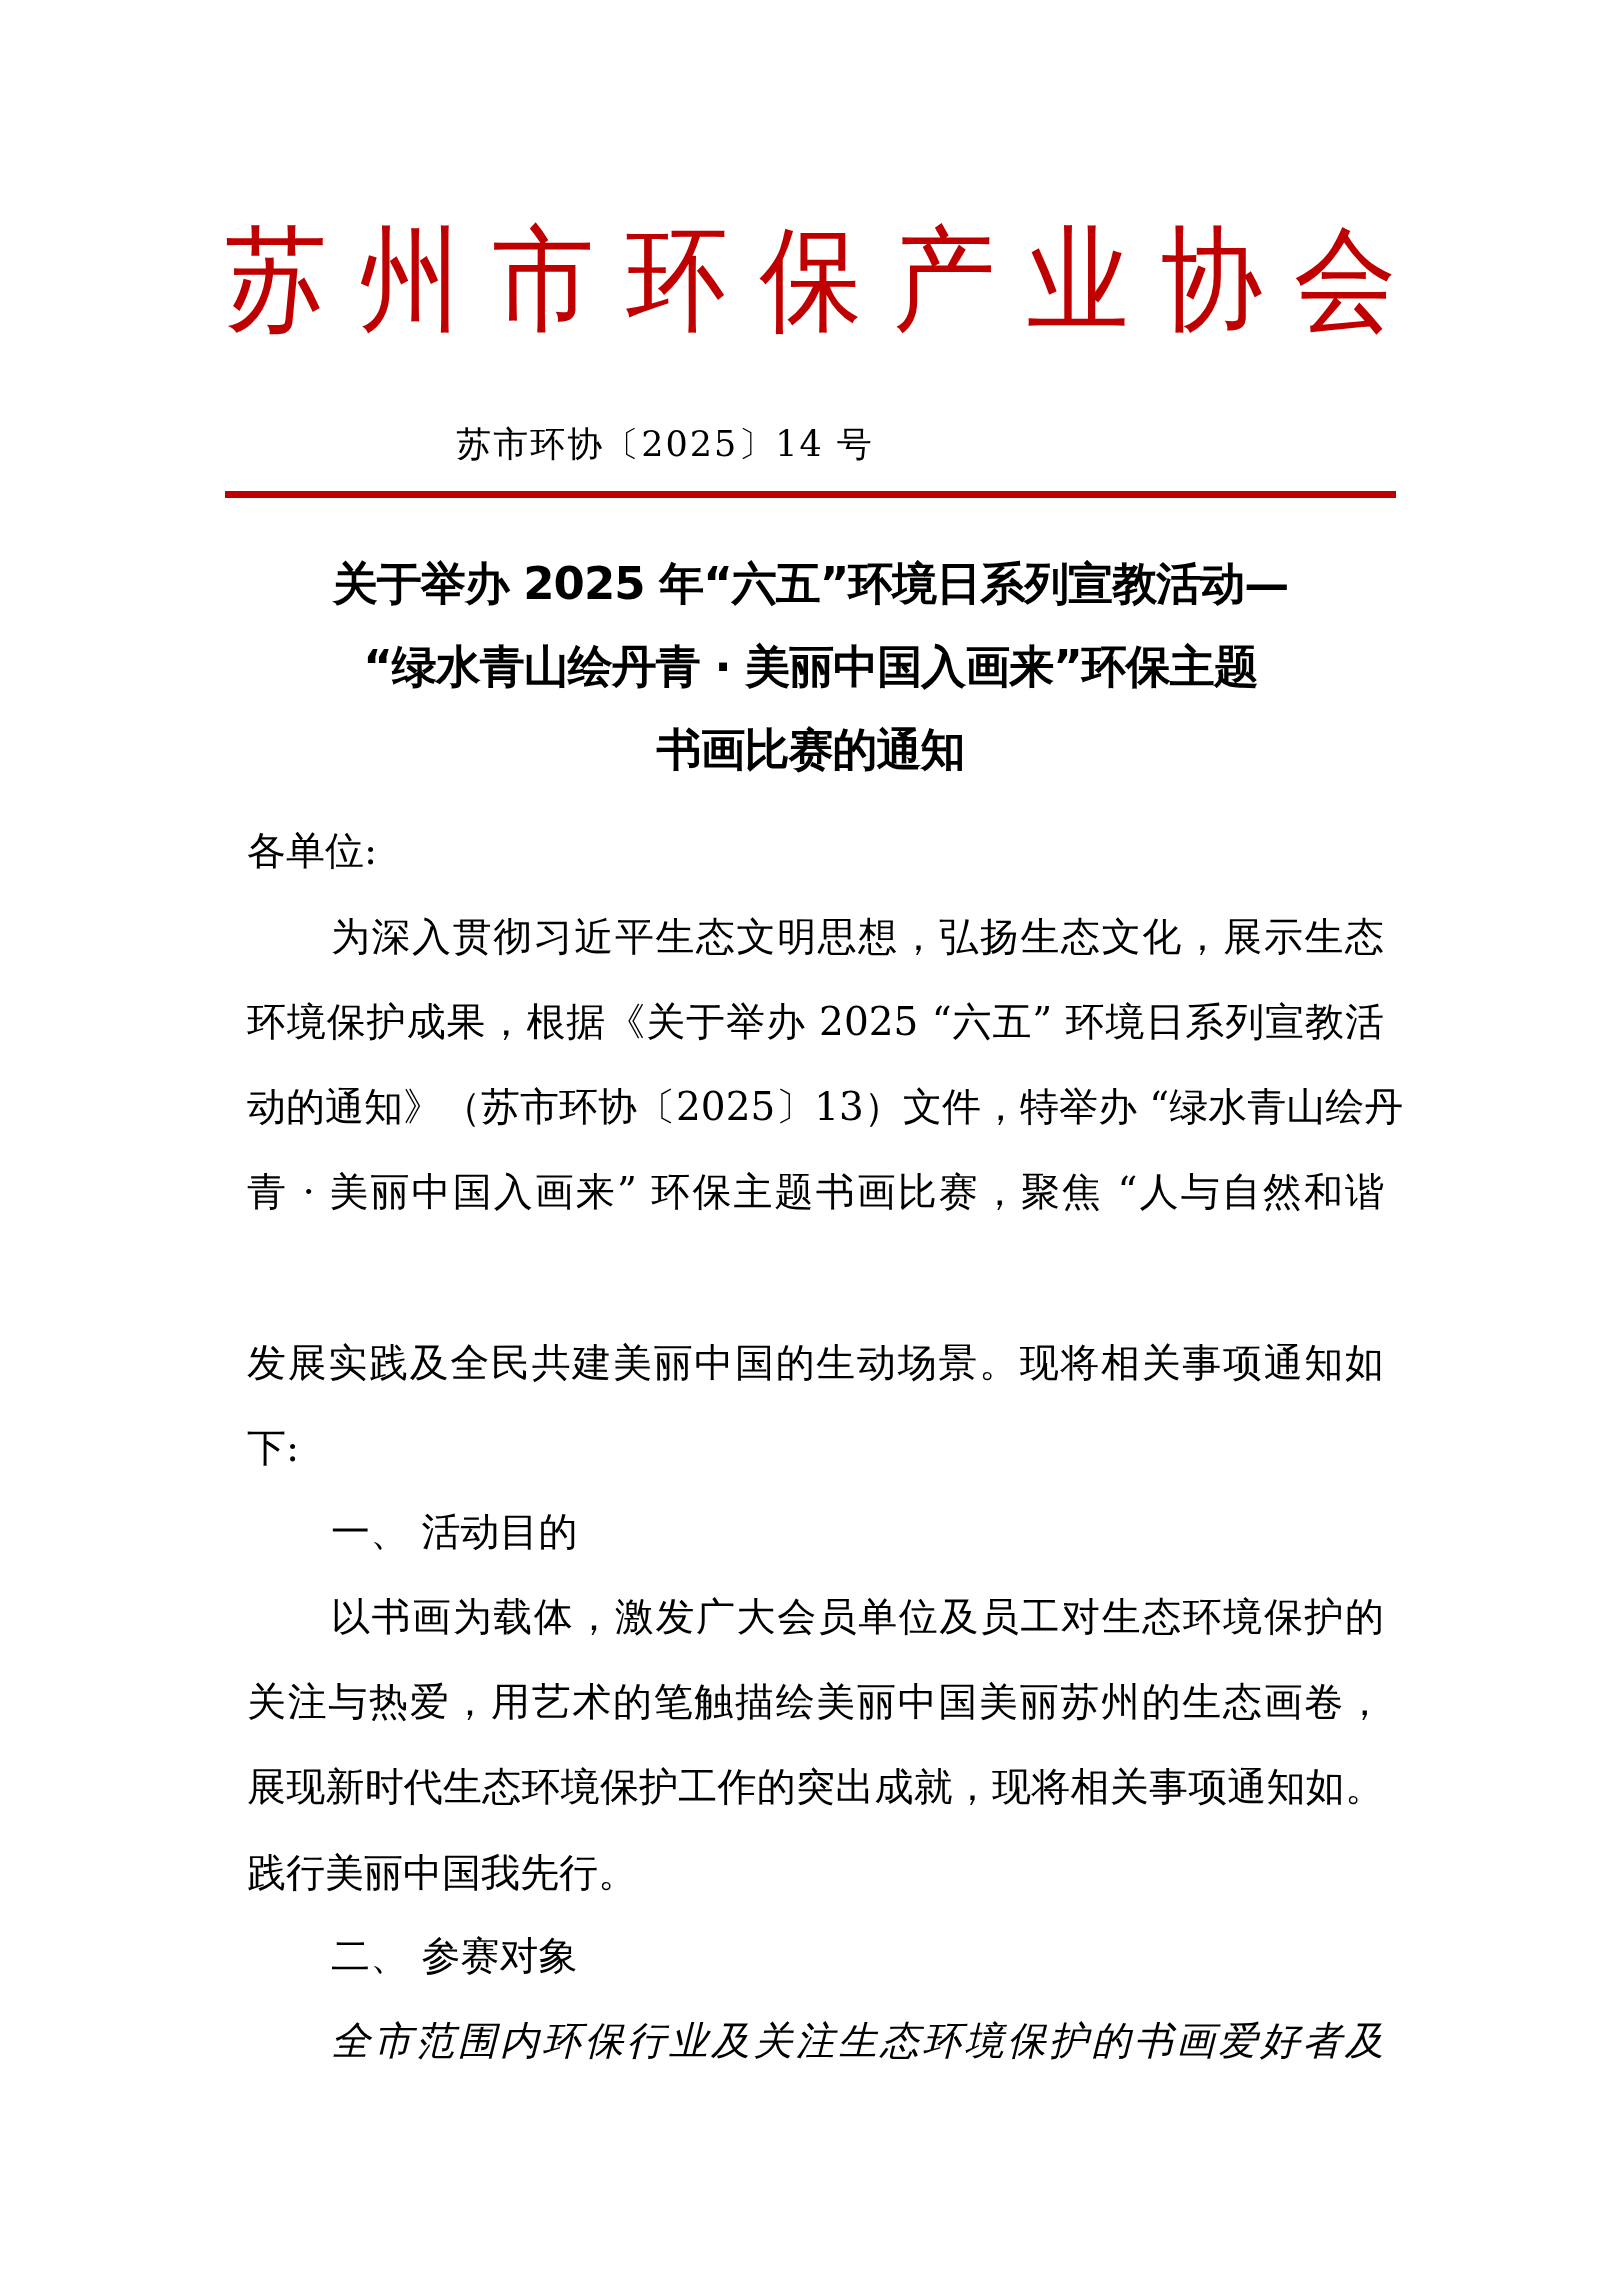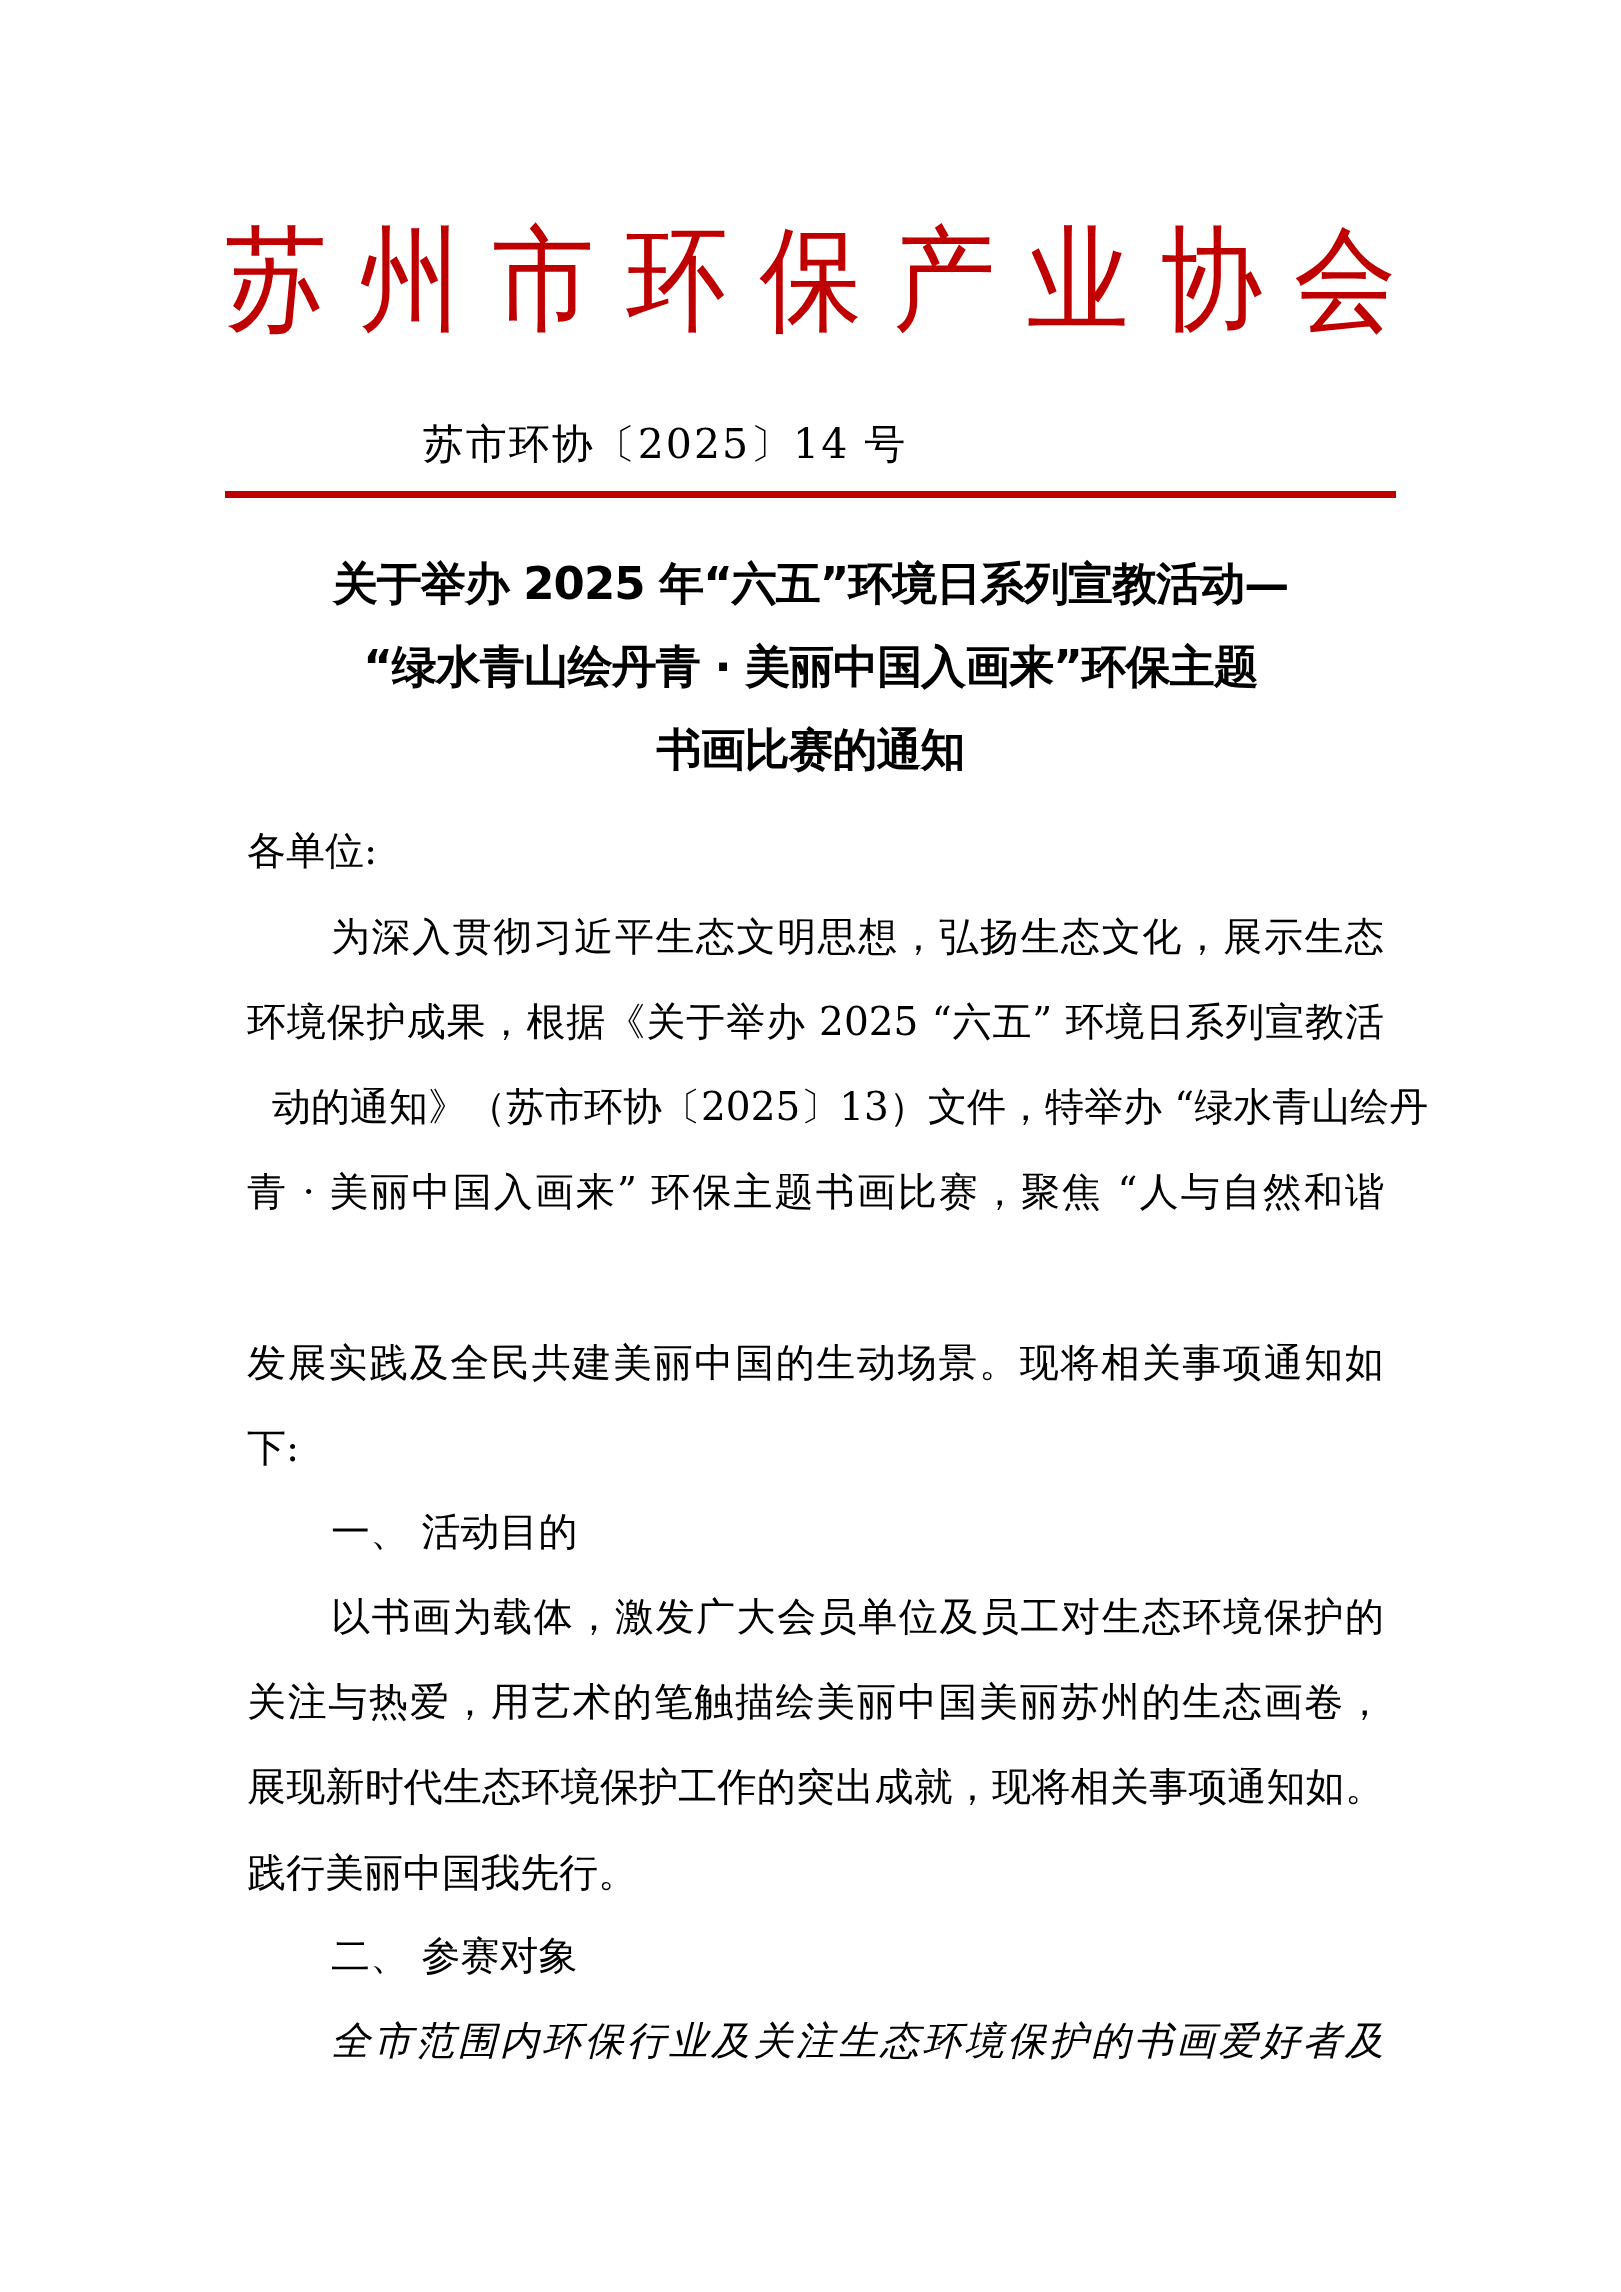--- a/index.html
+++ b/index.html
@@ -41,21 +41,21 @@
       display: inline-block;
       transform: scaleY(1.12);
       letter-spacing: 0;
     }
     .doc-number {
       position: absolute;
       left: 0;
       width: 1330px;
       top: 423px;
       text-align: center;
-      font-size: 41px;
+      font-size: 35px;
       line-height: 43px;
       font-family: "DejaVu Serif", "Liberation Serif", serif;
       letter-spacing: 2px;
     }
     .red-rule {
       position: absolute;
       left: 225px;
       top: 491px;
       width: 1171px;
       height: 6.9px;
@@ -120,21 +120,21 @@
   <div class="red-rule"></div>
 
   <div class="title l1">关于举办 2025 年“六五”环境日系列宣教活动—</div>
   <div class="title l2">“绿水青山绘丹青 · 美丽中国入画来”环保主题</div>
   <div class="title l3">书画比赛的通知</div>
 
   <div class="body-text left" style="top:825px;">各单位:</div>
 
   <div class="body-text indent" style="top:911px;">为深入贯彻习近平生态文明思想，弘扬生态文化，展示生态</div>
   <div class="body-text" style="top:996px;">环境保护成果，根据《关于举办 2025 “六五” 环境日系列宣教活</div>
-  <div class="body-text" style="top:1081px;margin-left:25px;">动的通知》（苏市环协〔2025〕13）文件，特举办 “绿水青山绘丹</div>
+  <div class="body-text" style="top:1081px;">动的通知》（苏市环协〔2025〕13）文件，特举办 “绿水青山绘丹</div>
   <div class="body-text" style="top:1166px;">青 · 美丽中国入画来” 环保主题书画比赛，聚焦 “人与自然和谐</div>
   <div class="body-text" style="top:1337px;">发展实践及全民共建美丽中国的生动场景。现将相关事项通知如</div>
   <div class="body-text left" style="top:1422px;">下:</div>
 
   <div class="section-heading" style="top:1506px;">一、 活动目的</div>
   <div class="body-text indent" style="top:1591px;">以书画为载体，激发广大会员单位及员工对生态环境保护的</div>
   <div class="body-text" style="top:1676px;">关注与热爱，用艺术的笔触描绘美丽中国美丽苏州的生态画卷，</div>
   <div class="body-text" style="top:1761px;">展现新时代生态环境保护工作的突出成就，现将相关事项通知如。</div>
   <div class="body-text left" style="top:1847px;">践行美丽中国我先行。</div>
 

